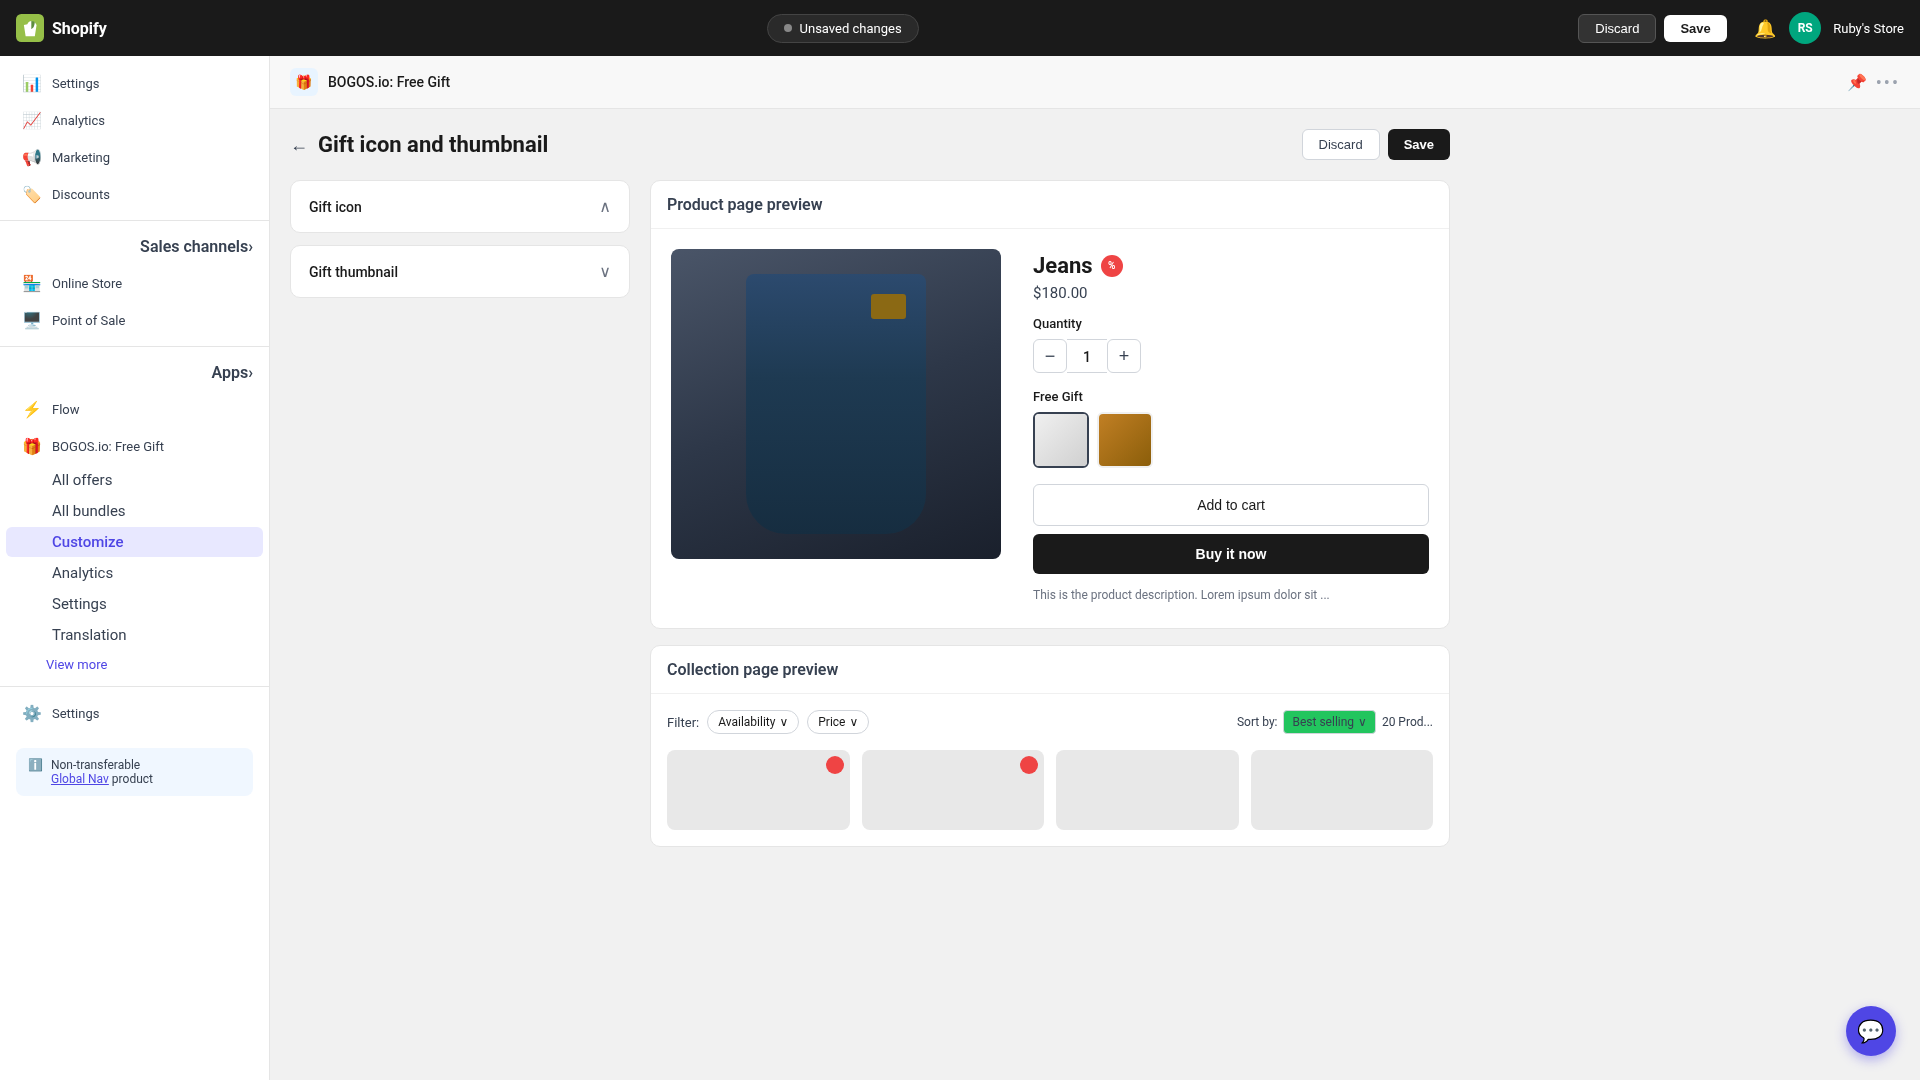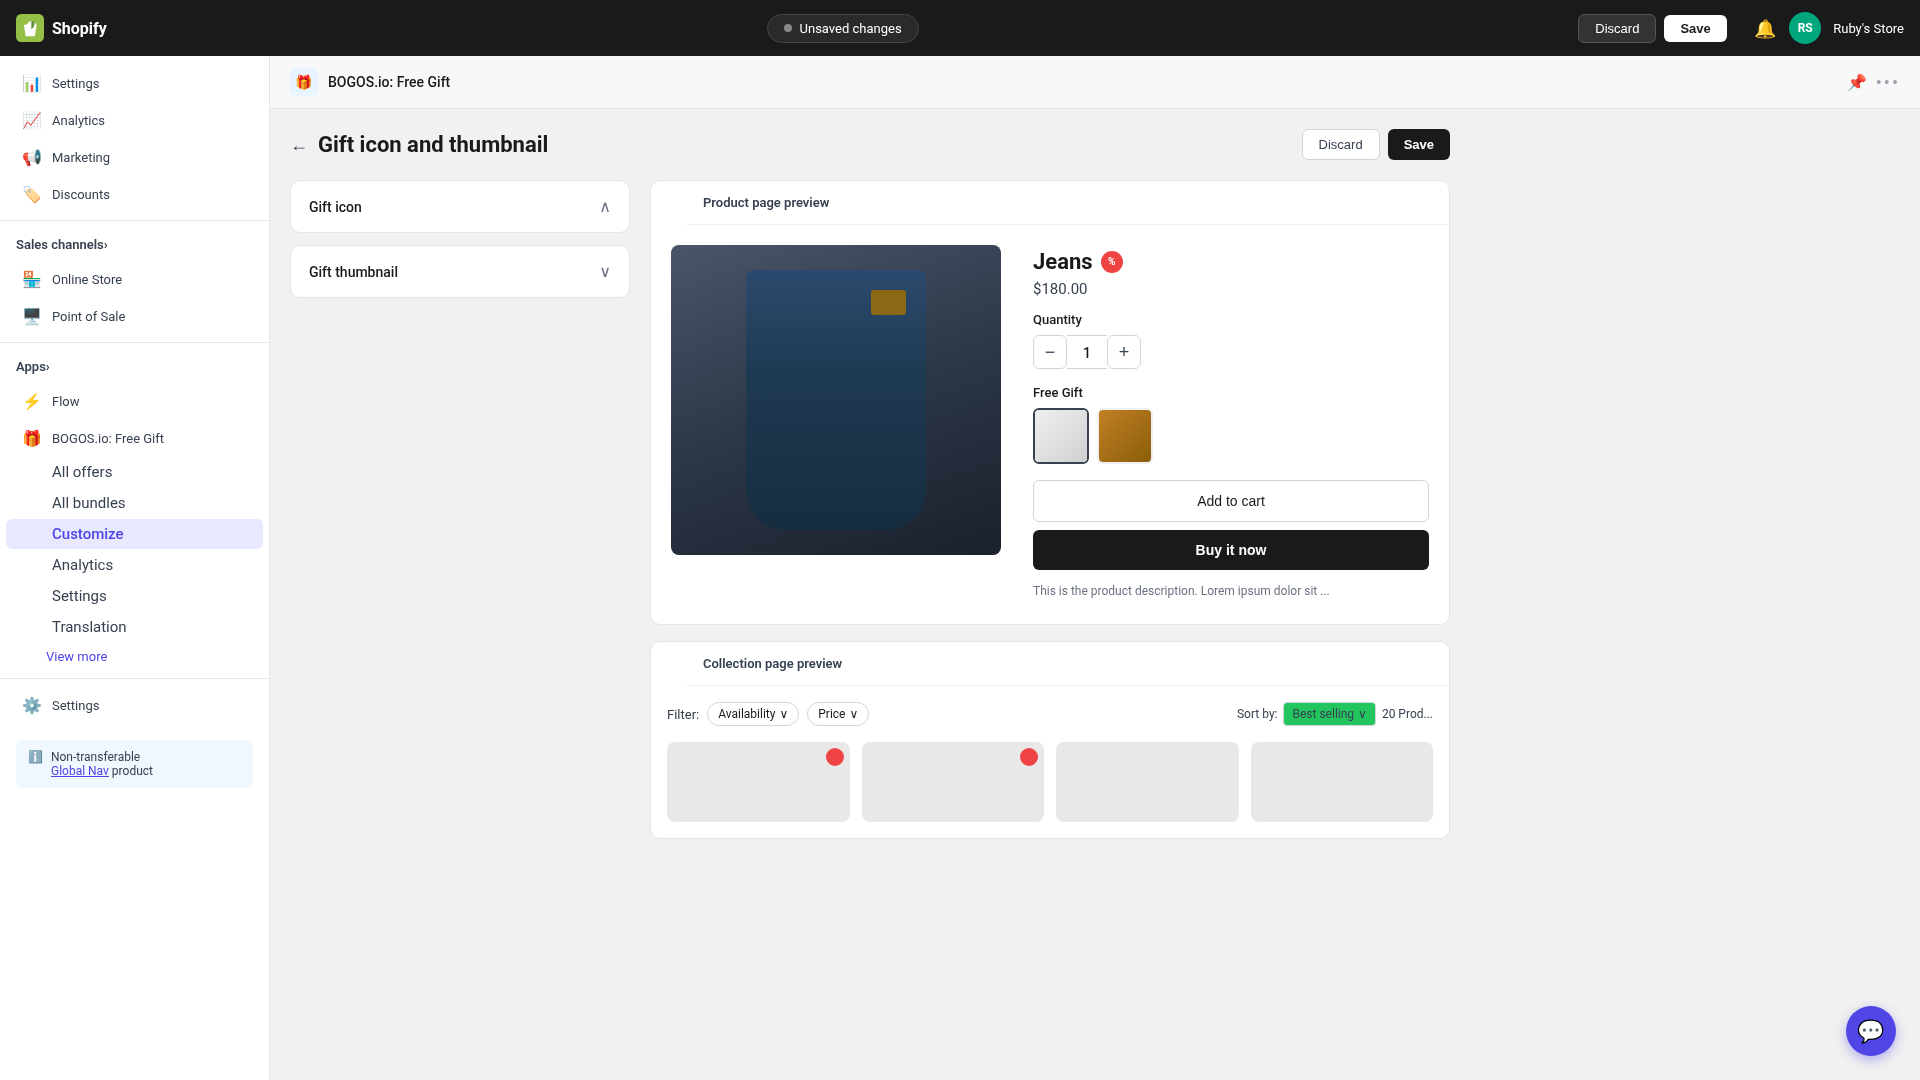--- a/index.html
+++ b/index.html
@@ -119,23 +119,23 @@
     }
     .sidebar-item .icon {
       width: 20px; height: 20px;
       display: flex; align-items: center; justify-content: center;
       color: #6b7280;
       font-size: 16px;
     }
     .sidebar-section-header {
       display: flex;
       align-items: center;
-      justify-content: flex-start;
+      justify-content: flex-end;
       padding: 8px 16px;
-      font-size: 13px;
+      font-size: 16px;
       font-weight: 600;
       color: #374151;
       cursor: pointer;
     }
     .sidebar-sub-item {
       padding: 6px 16px 6px 46px;
       font-size: 15px;
       color: #374151;
       cursor: pointer;
       border-radius: 6px;
@@ -296,26 +296,25 @@
       flex-direction: column;
       gap: 16px;
     }
     .preview-card {
       background: #fff;
       border-radius: 10px;
       border: 1px solid #e5e5e5;
       overflow: hidden;
     }
     .preview-label {
-      font-size: 13px;
+      font-size: 16px;
       font-weight: 600;
       color: #374151;
       padding: 14px 16px;
       border-bottom: 1px solid #f0f0f0;
-      margin-left: 36px;
     }
     .product-preview-body {
       display: flex;
       gap: 32px;
       padding: 20px;
     }
     .product-image-area {
       width: 330px;
       flex-shrink: 0;
       border-radius: 8px;

